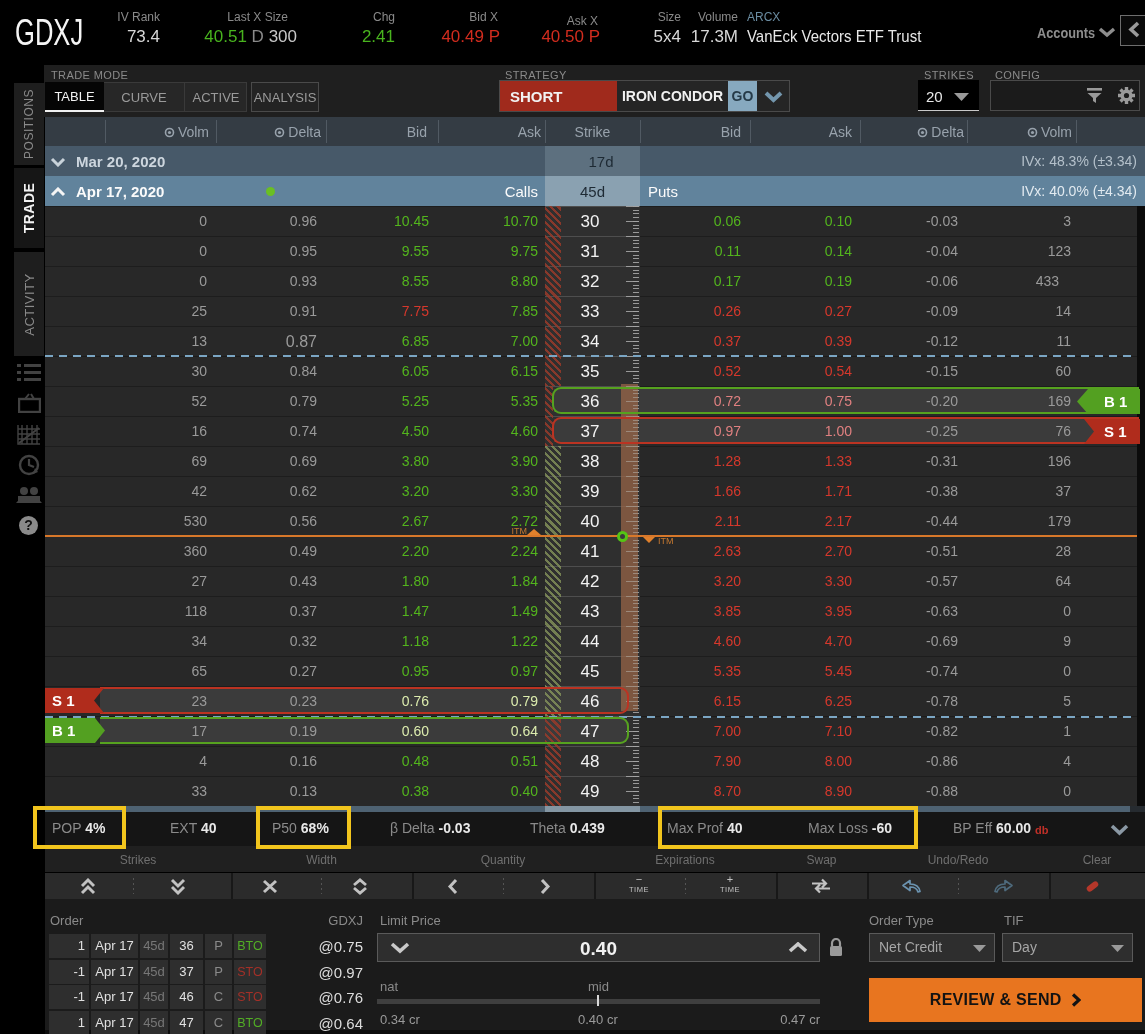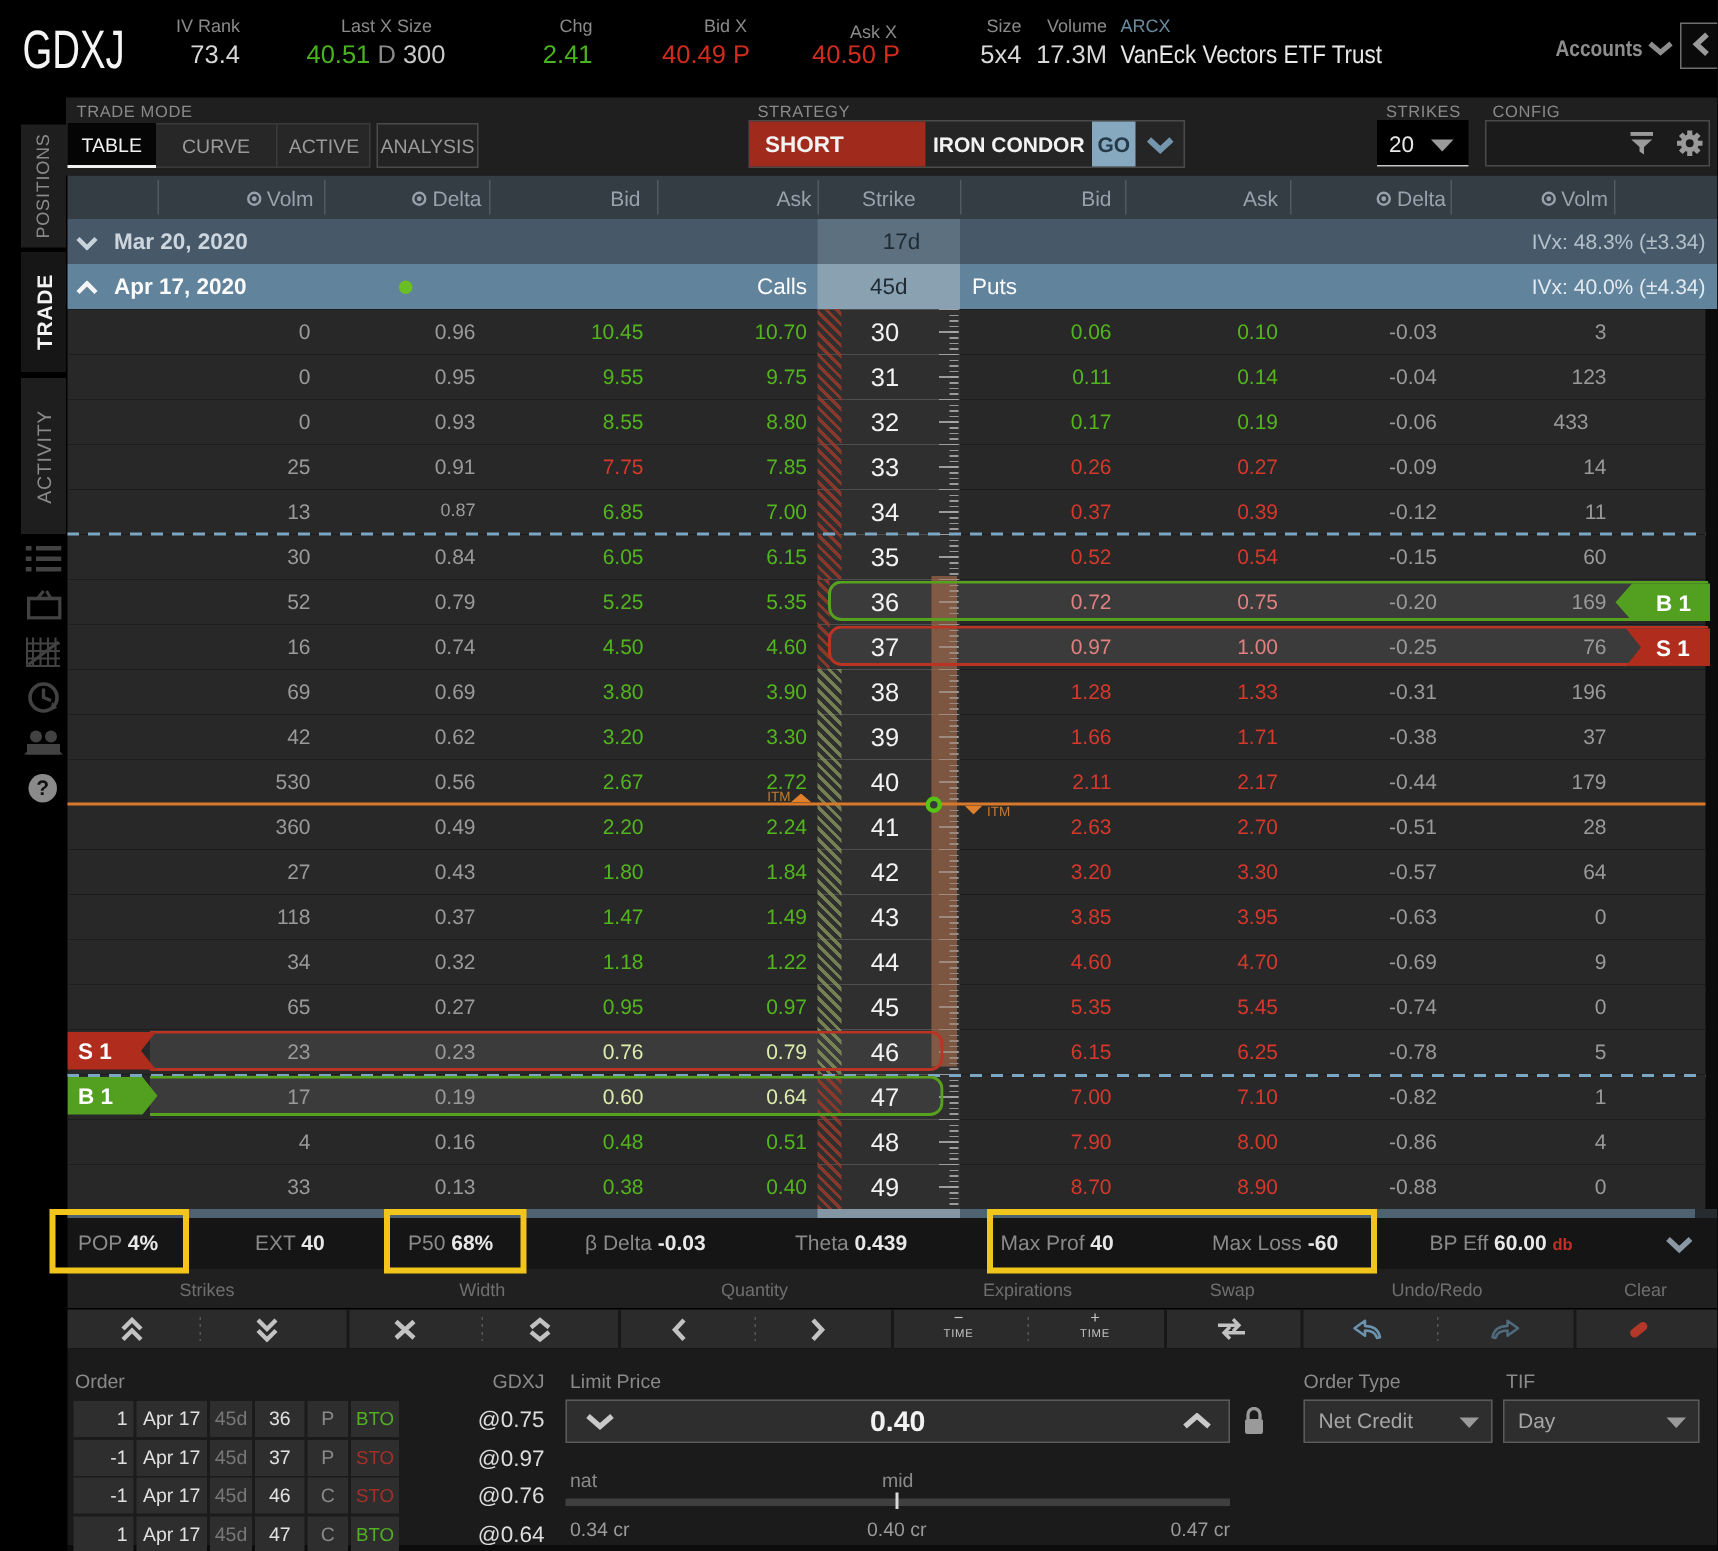--- a/index.html
+++ b/index.html
@@ -225,21 +225,21 @@
     <div class="a" style="right:938px;top:303px;font-size:14px;color:#9a9a9a;">25</div>
     <div class="a" style="right:828px;top:303px;font-size:14px;color:#9a9a9a;">0.91</div>
     <div class="a" style="right:716px;top:303px;font-size:14px;color:#d6382c;">7.75</div>
     <div class="a" style="right:607px;top:303px;font-size:14px;color:#53b51d;">7.85</div>
     <div class="a" style="left:562px;top:302px;width:56px;text-align:center;font-size:17px;color:#f2f2f2;">33</div>
     <div class="a" style="right:404px;top:303px;font-size:14px;color:#d6382c;">0.26</div>
     <div class="a" style="right:293px;top:303px;font-size:14px;color:#d6382c;">0.27</div>
     <div class="a" style="right:187px;top:303px;font-size:14px;color:#9a9a9a;">-0.09</div>
     <div class="a" style="right:74px;top:303px;font-size:14px;color:#9a9a9a;">14</div>
     <div class="a" style="right:938px;top:333px;font-size:14px;color:#9a9a9a;">13</div>
-    <div class="a" style="right:828px;top:333px;font-size:12px;color:#9a9a9a;">0.87</div>
+    <div class="a" style="right:828px;top:333px;font-size:16px;color:#9a9a9a;">0.87</div>
     <div class="a" style="right:716px;top:333px;font-size:14px;color:#53b51d;">6.85</div>
     <div class="a" style="right:607px;top:333px;font-size:14px;color:#53b51d;">7.00</div>
     <div class="a" style="left:562px;top:332px;width:56px;text-align:center;font-size:17px;color:#f2f2f2;">34</div>
     <div class="a" style="right:404px;top:333px;font-size:14px;color:#d6382c;">0.37</div>
     <div class="a" style="right:293px;top:333px;font-size:14px;color:#d6382c;">0.39</div>
     <div class="a" style="right:187px;top:333px;font-size:14px;color:#9a9a9a;">-0.12</div>
     <div class="a" style="right:74px;top:333px;font-size:14px;color:#9a9a9a;">11</div>
     <div class="a" style="right:938px;top:363px;font-size:14px;color:#9a9a9a;">30</div>
     <div class="a" style="right:828px;top:363px;font-size:14px;color:#9a9a9a;">0.84</div>
     <div class="a" style="right:716px;top:363px;font-size:14px;color:#53b51d;">6.05</div>
@@ -514,15 +514,18 @@
     <div class="a" style="left:869px;top:913px;font-size:13px;color:#8a8a8a;">Order Type</div>
     <div class="a" style="left:869px;top:933px;width:126px;height:29px;background:#2e2e2e;border:1px solid #5a5a5a;box-sizing:border-box;color:#a6a6a6;font-size:14px;line-height:27px;padding-left:9px;">Net Credit</div>
     <svg class="a" style="left:972px;top:944px;" width="15" height="9">
       <path d="M1 1 L7.5 8 L14 1 Z" fill="#9a9a9a"></path>
     </svg>
     <div class="a" style="left:1004px;top:913px;font-size:13px;color:#8a8a8a;">TIF</div>
     <div class="a" style="left:1002px;top:933px;width:131px;height:29px;background:#2e2e2e;border:1px solid #5a5a5a;box-sizing:border-box;color:#a6a6a6;font-size:14px;line-height:27px;padding-left:9px;">Day</div>
     <svg class="a" style="left:1110px;top:944px;" width="15" height="9">
       <path d="M1 1 L7.5 8 L14 1 Z" fill="#9a9a9a"></path>
     </svg>
+    <div class="a" style="left:869px;top:978px;width:273px;height:44px;background:#e8751f;color:#131313;font-size:16px;font-weight:bold;display:flex;align-items:center;justify-content:center;letter-spacing:0.3px;">REVIEW &amp; SEND&nbsp;&nbsp;<svg width="10" height="14">
+        <path d="M2 1.5 L8 7 L2 12.5" stroke="#131313" stroke-width="3.2" fill="none"></path>
+      </svg></div>
     <div class="a" style="left:33px;top:806px;width:93px;height:43px;border:4px solid #f2c51d;box-sizing:border-box;z-index:50;"></div>
     <div class="a" style="left:256px;top:806px;width:95px;height:43px;border:4px solid #f2c51d;box-sizing:border-box;z-index:50;"></div>
     <div class="a" style="left:658px;top:806px;width:260px;height:43px;border:4px solid #f2c51d;box-sizing:border-box;z-index:50;"></div>
   </div>
 </body></html>

